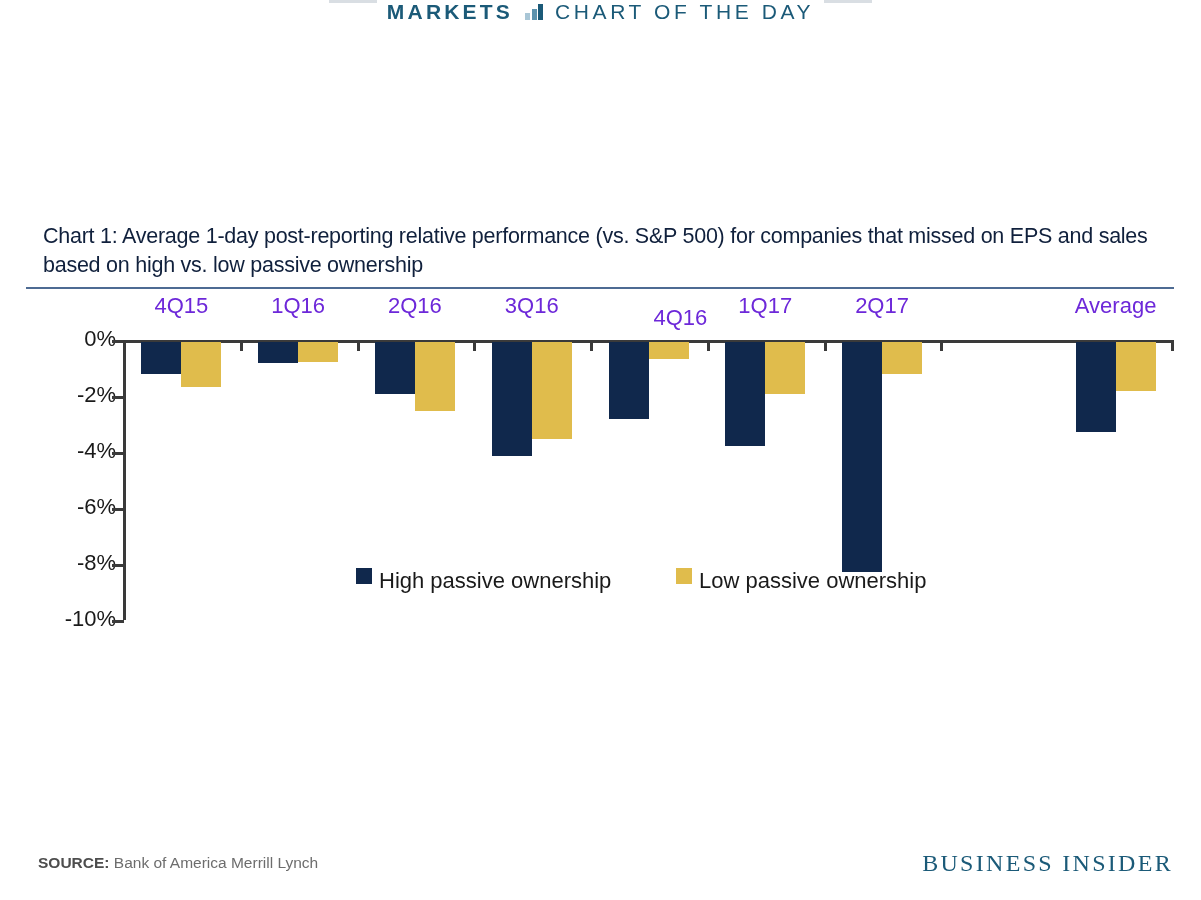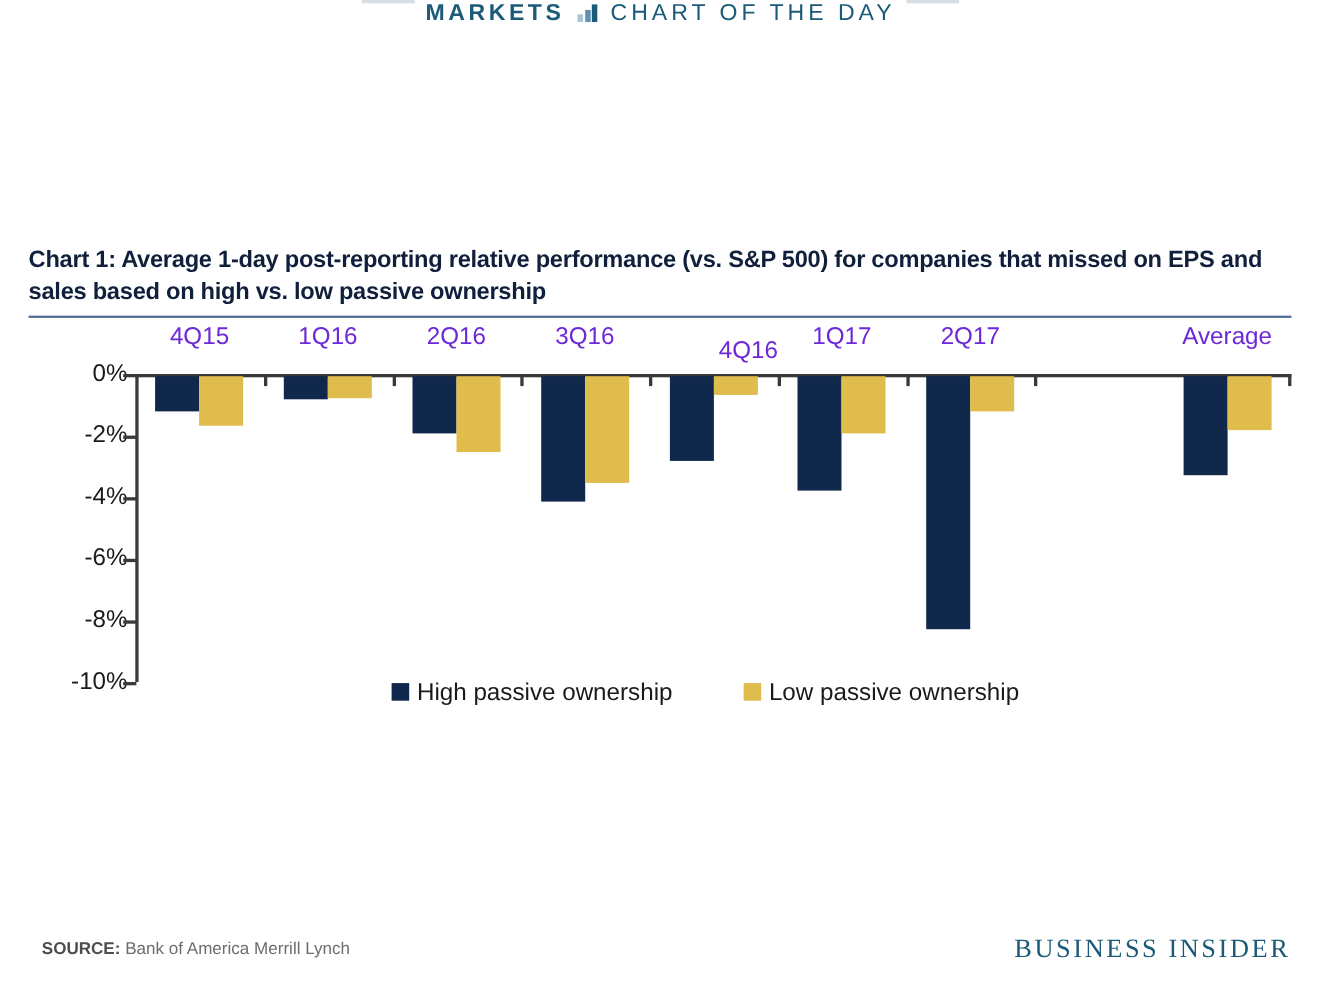--- a/index.html
+++ b/index.html
@@ -63,25 +63,25 @@
 
   
   .chart-block {
     position: absolute;
     left: 26px;
     top: 222px;
     width: 1148px;
   }
   .chart-title {
     font-size: 21.5px;
-    font-weight: bold;
+    font-weight: normal;
     line-height: 1.33;
     color: #10203c;
     letter-spacing: -0.25px;
-    margin: 0 0 8px 0;
+    margin: 0 0 8px 17px;
   }
   .title-rule {
     height: 2px;
     background: #4e6b93;
     width: 100%;
   }
 
   
   .plot-wrap {
     position: relative;
@@ -164,26 +164,25 @@
   .legend {
     position: absolute;
     left: 0;
     top: 275px;
     width: 1148px;
     height: 40px;
   }
   .legend-item {
     position: absolute;
     display: flex;
-    align-items: center;
+    align-items: flex-start;
     gap: 7px;
     font-size: 22px;
     color: #1a1a1a;
     white-space: nowrap;
-    margin-top: 48px;
   }
   .legend-swatch {
     width: 16px;
     height: 16px;
     display: block;
   }
 
   
   .footer {
     position: absolute;

